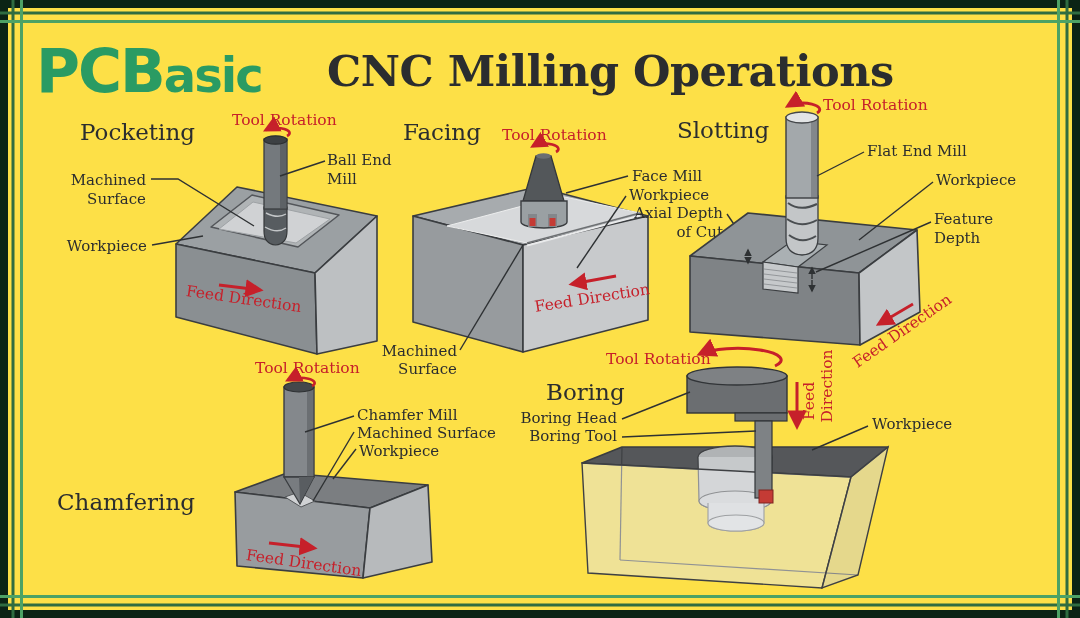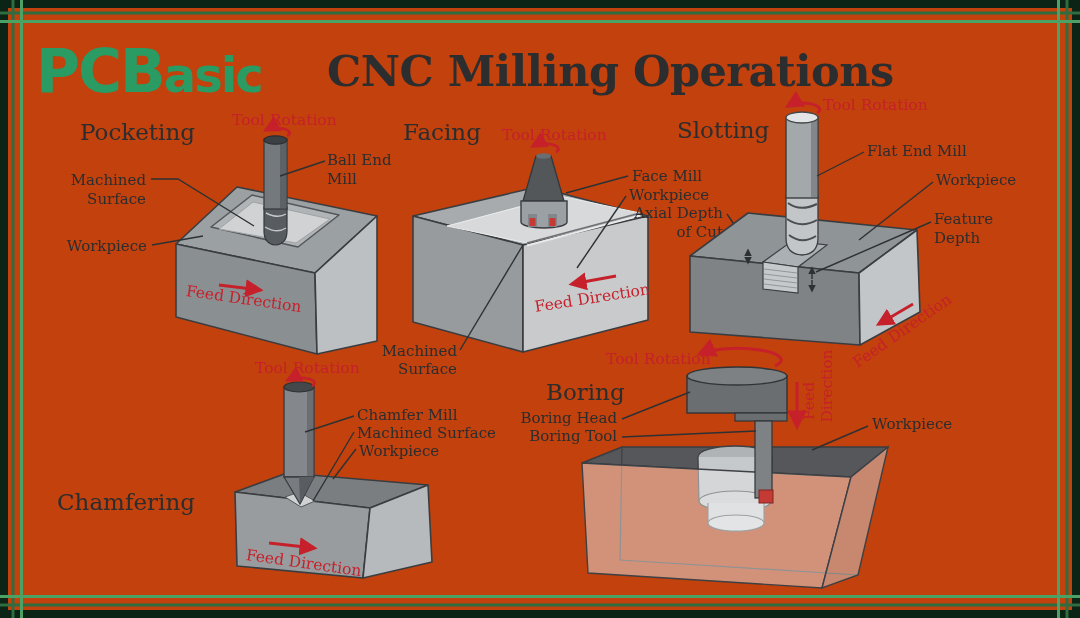--- a/index.html
+++ b/index.html
@@ -1,16 +1,16 @@
 <!DOCTYPE html>
 <html><head>
 <meta charset="utf-8">
 <style>
   html,body{margin:0;padding:0;background:#ffffff;}
-  .page{position:relative;width:1080px;height:618px;overflow:hidden;background:#c2410c;}
+  .page{position:relative;width:1080px;height:618px;overflow:hidden;background:#fde047;}
   svg{position:absolute;inset:0;display:block;}
   text{font-family:"DejaVu Serif","Liberation Serif",serif;fill:#2b2d2f;}
   .hd{font-size:23px;}
   .lbl{font-size:15px;}
   .red{fill:#c6202a;font-size:15.5px;}
   .title{font-size:43px;font-weight:bold;letter-spacing:-0.5px;}
   .logo{font-family:"DejaVu Sans","Liberation Sans",sans-serif;font-weight:bold;fill:#2a9b63;letter-spacing:-2px;}
   .ld{stroke:#2e3133;stroke-width:1.4;fill:none;}
   .edge{stroke:#3a3d40;stroke-width:1.6;stroke-linejoin:round;}
   .redln{stroke:#c6202a;fill:none;}

